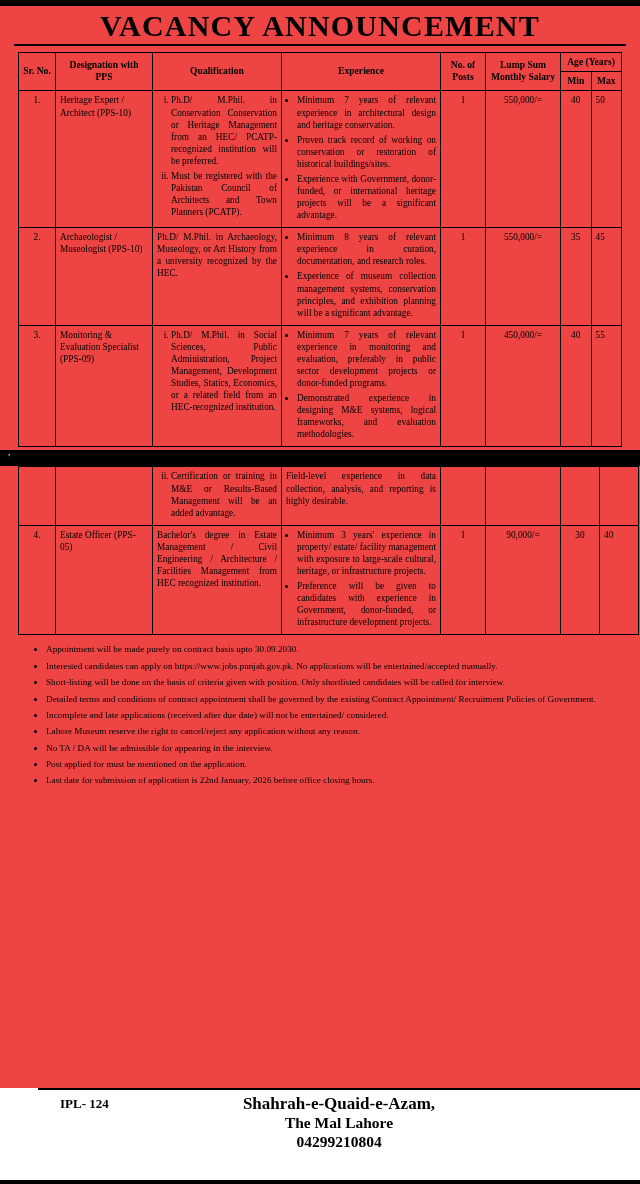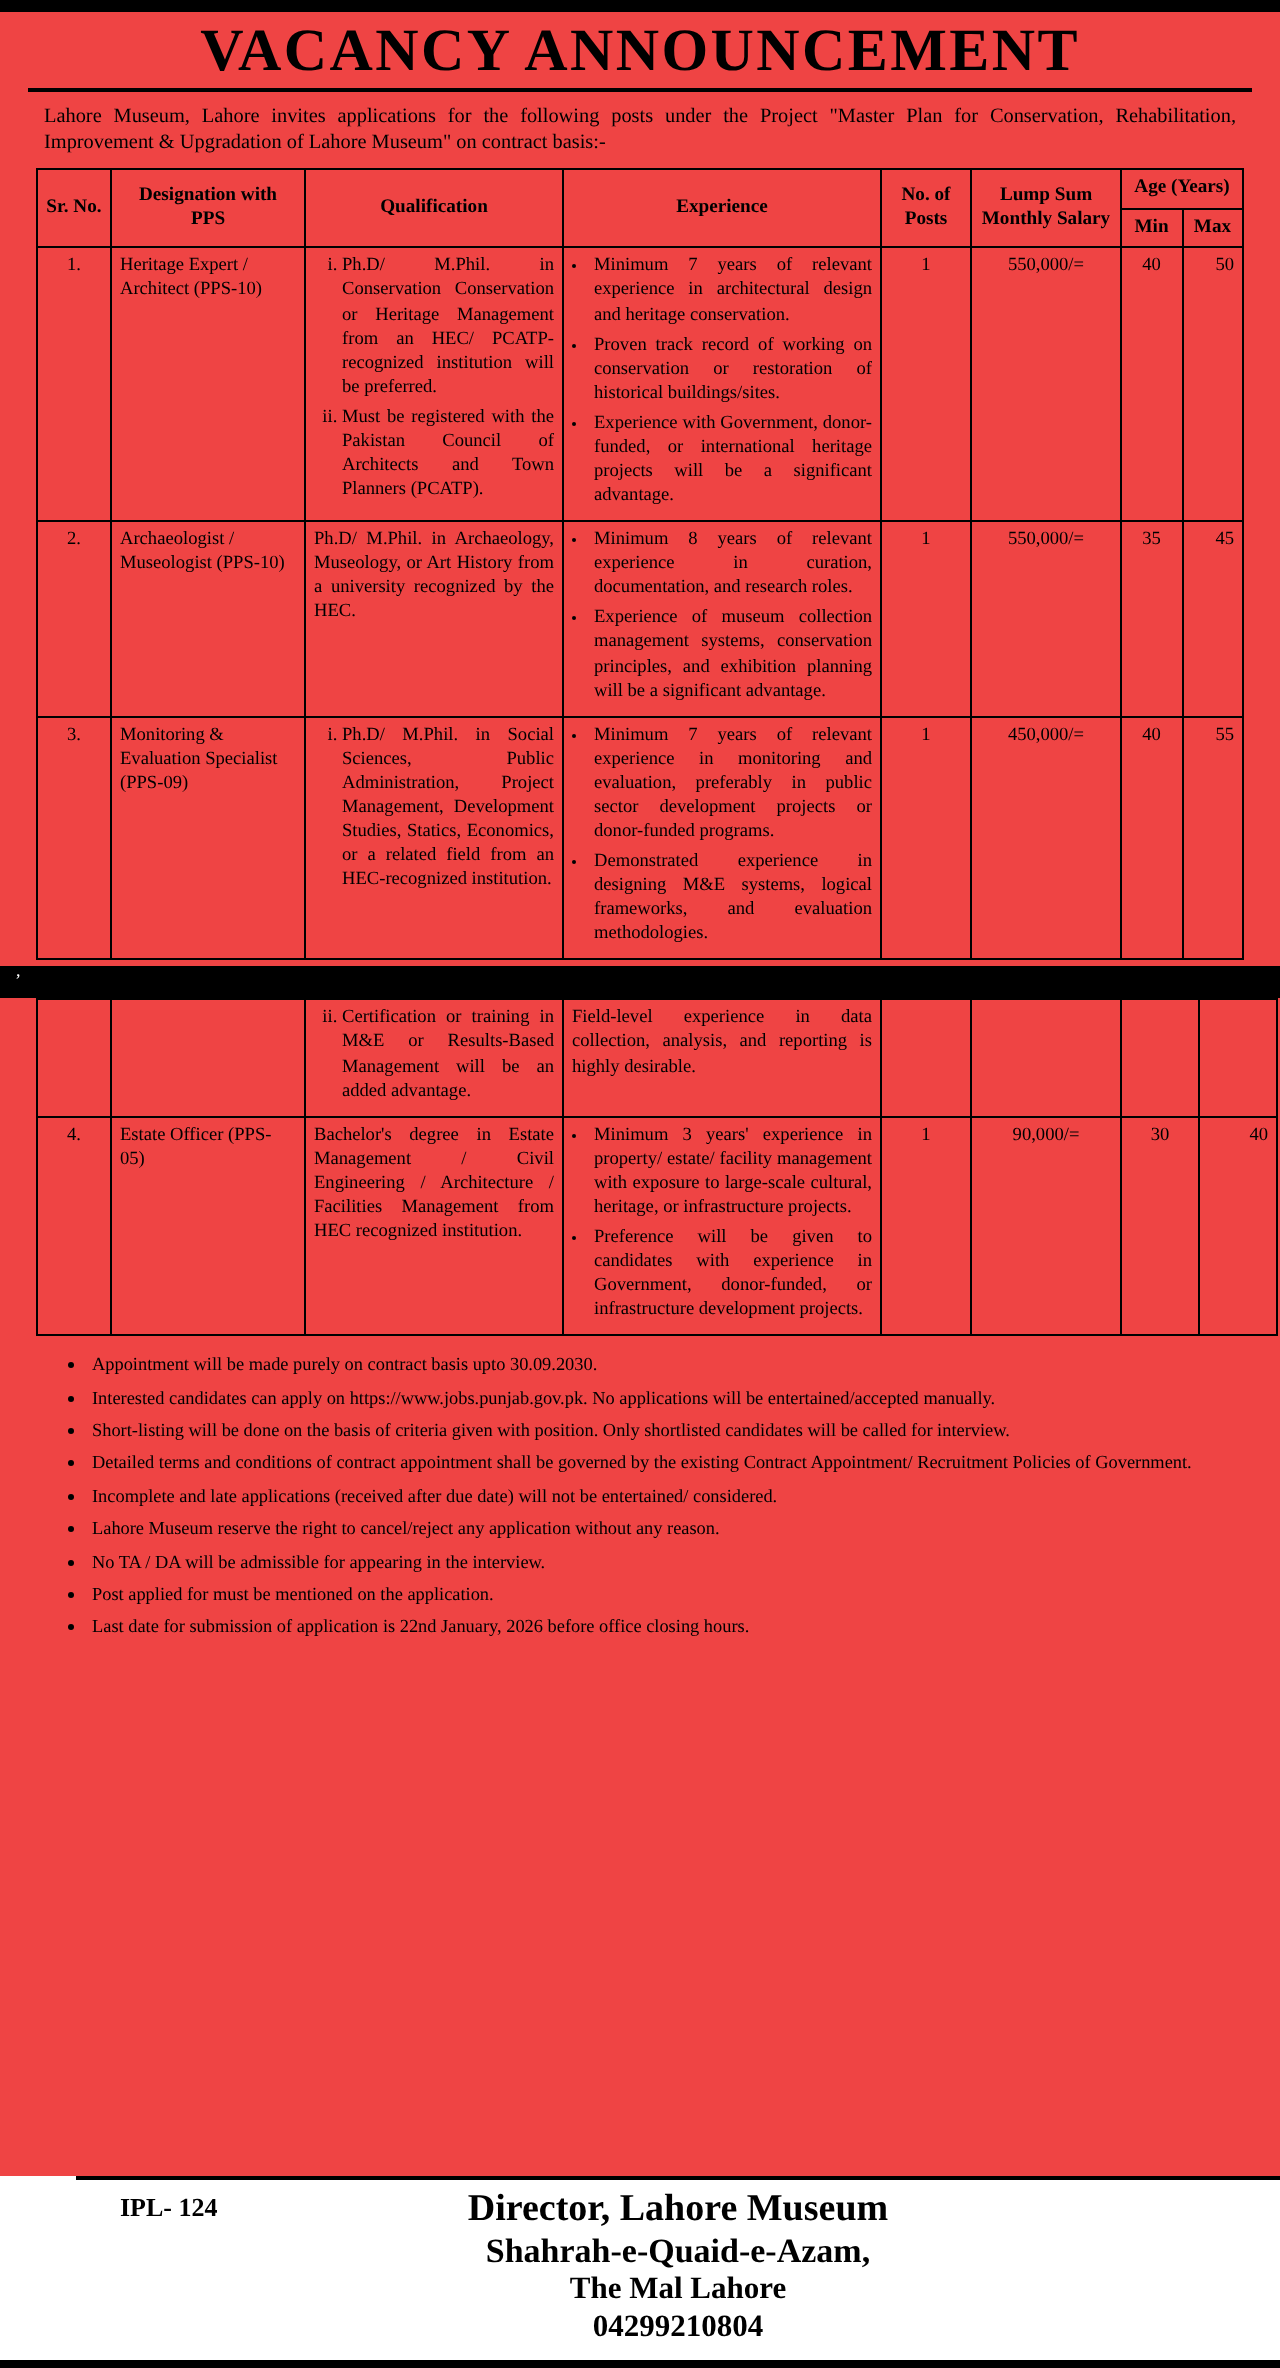--- a/index.html
+++ b/index.html
@@ -70,21 +70,21 @@
     font-size: 9.6px;
     vertical-align: middle;
   }
   .c-sr { width: 28px; text-align: center; }
   .c-desig { width: 88px; }
   .c-qual { width: 120px; }
   .c-exp { width: 150px; }
   .c-posts { width: 36px; text-align: center; }
   .c-sal { width: 66px; text-align: center; }
   .c-min { width: 30px; text-align: center; }
-  .c-max { width: 30px; text-align: right; }
+  .c-max { width: 30px; text-align: left; }
 
   .just { text-align: justify; }
   ul.dots {
     margin: 0;
     padding-left: 11px;
     list-style: disc;
   }
   ul.dots > li {
     margin-bottom: 3px;
     text-align: justify;
@@ -180,21 +180,20 @@
 <body>
 
 <div class="page">
   <div class="band-top"></div>
 
   <div class="content">
 
     <div class="title">VACANCY ANNOUNCEMENT</div>
     <div class="title-underline"></div>
 
-    <div class="intro">Lahore Museum, Lahore invites applications for the following posts under the Project "Master Plan for Conservation, Rehabilitation, Improvement &amp; Upgradation of Lahore Museum" on contract basis:-</div>
 
     <table class="vac">
       <thead>
         <tr>
           <th class="c-sr" rowspan="2">Sr. No.</th>
           <th class="c-desig" rowspan="2">Designation with PPS</th>
           <th class="c-qual" rowspan="2">Qualification</th>
           <th class="c-exp" rowspan="2">Experience</th>
           <th class="c-posts" rowspan="2">No. of Posts</th>
           <th class="c-sal" rowspan="2">Lump Sum Monthly Salary</th>
@@ -322,20 +321,19 @@
         <li>Last date for submission of application is  22nd January, 2026 before office closing hours.</li>
       </ul>
     </div>
 
   </div>
 
   <div class="footer">
     <div class="footer-rule"></div>
     <div class="footer-inner">
       <div class="ipl">IPL- 124</div>
-      <div class="f-line1">Director, Lahore Museum</div>
       <div class="f-line2">Shahrah-e-Quaid-e-Azam,</div>
       <div class="f-line3">The Mal Lahore</div>
       <div class="f-line4">04299210804</div>
     </div>
     <div class="band-bottom"></div>
   </div>
 </div>
 
 </body></html>

